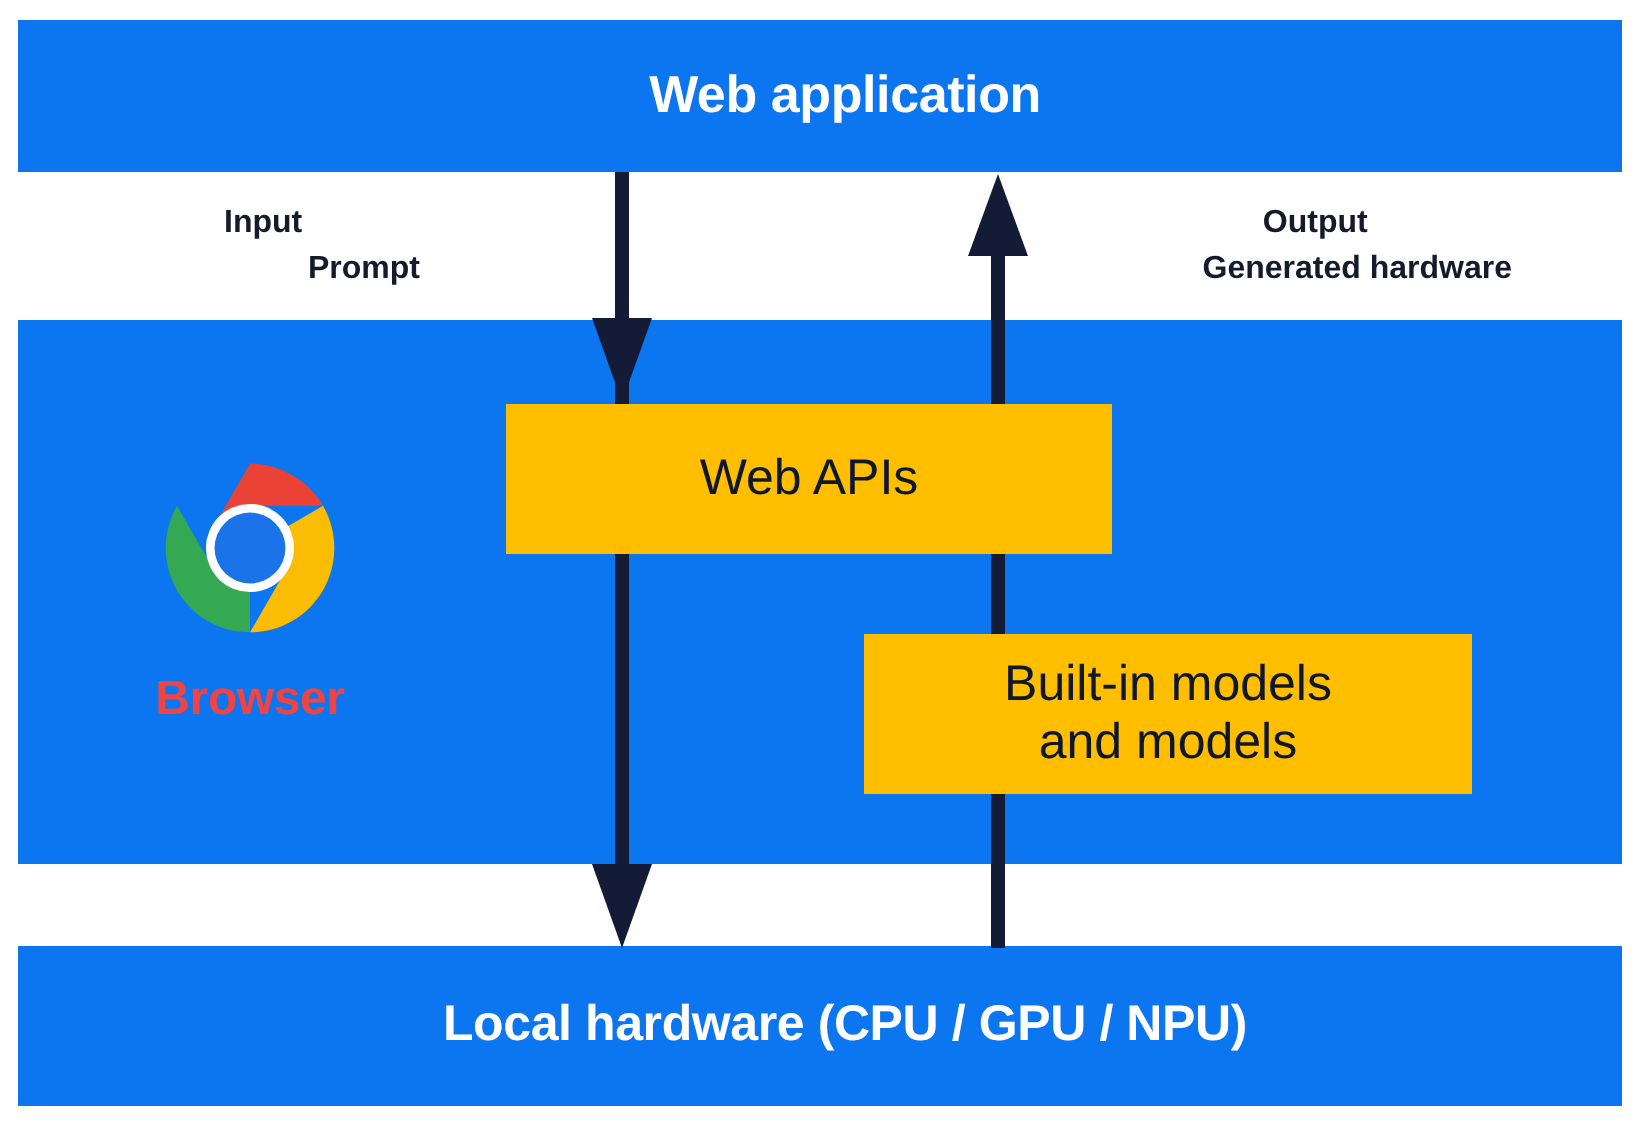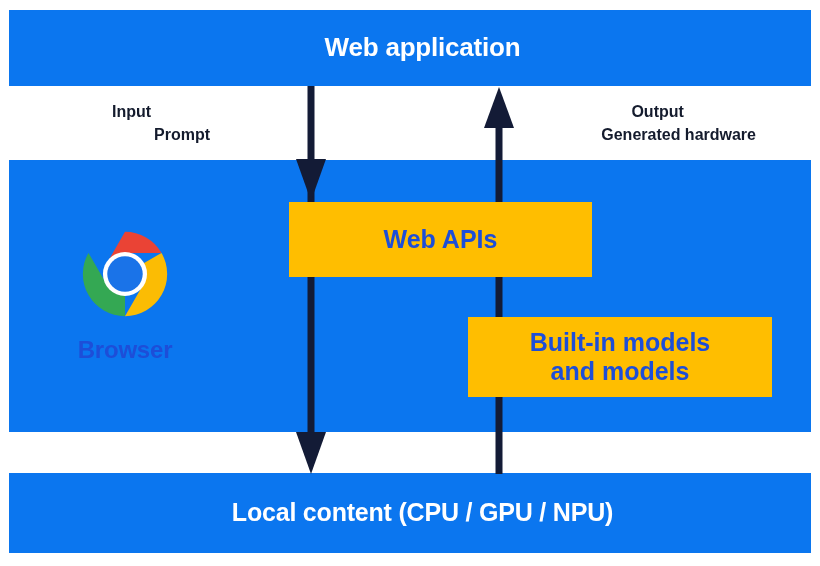--- a/index.html
+++ b/index.html
@@ -62,29 +62,28 @@
     position: absolute;
     left: 0; top: 0;
     width: 820px; height: 566px;
     pointer-events: none;
   }
 
   
   .api-box {
     position: absolute;
     background: #FFBE00;
-    color: #1d4ed8;
+    color: #0f172a;
     display: flex;
     align-items: center;
     justify-content: center;
     text-align: center;
-    font-weight: bold;
+    font-weight: normal;
     box-sizing: border-box;
     line-height: 1.18;
-    margin-left: 36px;
   }
   #box-web-apis {
     left: 253px; top: 202px;
     width: 303px; height: 75px;
     font-size: 25px;
   }
   #box-built-in-models {
     left: 432px; top: 317px;
     width: 304px; height: 80px;
     font-size: 25px;
@@ -127,39 +126,39 @@
     width: 170px;
     text-align: center;
   }
   #chrome-icon {
     display: block;
     margin: 0 auto;
   }
   #browser-caption {
     display: block;
     margin-top: 16px;
-    color: #1d4ed8;
+    color: #ef4444;
     font-size: 24px;
     font-weight: bold;
     letter-spacing: -0.2px;
   }
 </style>
 </head>
 <body>
 
 <div id="diagram">
 
   <div class="bar" id="bar-web-application">
     <span class="bar-title">Web application</span>
   </div>
 
   <div class="bar" id="bar-browser"></div>
 
   <div class="bar" id="bar-local-hardware">
-    <span class="bar-title">Local content (CPU / GPU / NPU)</span>
+    <span class="bar-title">Local hardware (CPU / GPU / NPU)</span>
   </div>
 
   <svg id="arrow-layer" width="820" height="566" viewBox="0 0 820 566">
 
     <g>
       <rect x="307.5" y="86" width="7" height="348" fill="#131B36"></rect>
       <polygon points="296,159 326,159 311,201" fill="#131B36"></polygon>
       <polygon points="296,432 326,432 311,474" fill="#131B36"></polygon>
     </g>
 

